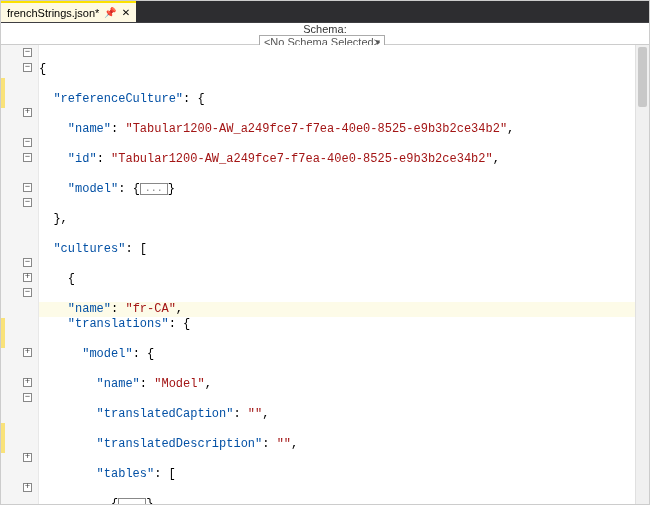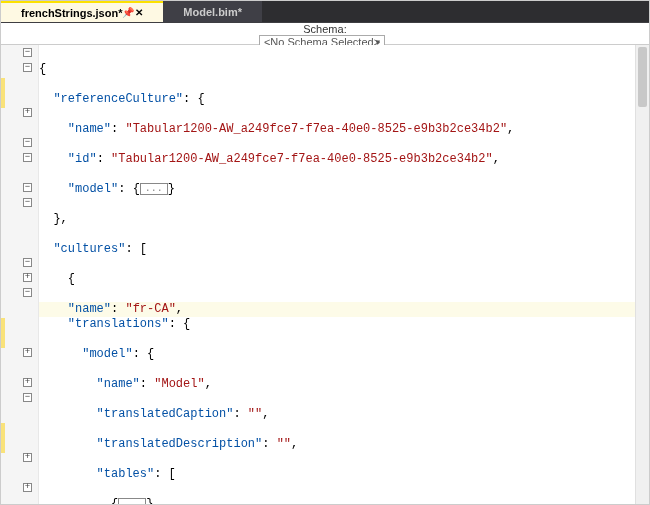--- a/index.html
+++ b/index.html
@@ -15,25 +15,25 @@
   .tabbar {
     background: #2d2d30;
     display: flex;
     height: 22px;
     align-items: stretch;
     border-bottom: 1px solid #3e3e42;
   }
   .tab {
     display: flex;
     align-items: center;
-    padding: 0 20px;
+    padding: 0 6px;
     font-family: 'Segoe UI', Tahoma, sans-serif;
     font-size: 11px;
     cursor: pointer;
-    font-weight: bold;
+    gap: 5px;
   }
   .tab.active {
     background: #fef9e3;
     color: #000;
     border-top: 2px solid #fce100;
   }
   .tab.inactive {
     background: #3f3f46;
     color: #ccc;
   }
@@ -152,23 +152,20 @@
   }
 </style>
 </head>
 <body>
 
 <div class="tabbar">
   <div class="tab active">
     <span>frenchStrings.json*</span>
     <span class="pin-icon">📌</span>
     <span class="close-x">✕</span>
-  </div>
-  <div class="tab inactive">
-    <span>Model.bim*</span>
   </div>
 </div>
 
 <div class="schemabar">
   <div class="label">Schema:</div>
   <div class="select">
     <span>&lt;No Schema Selected&gt;</span>
   </div>
 </div>
 

